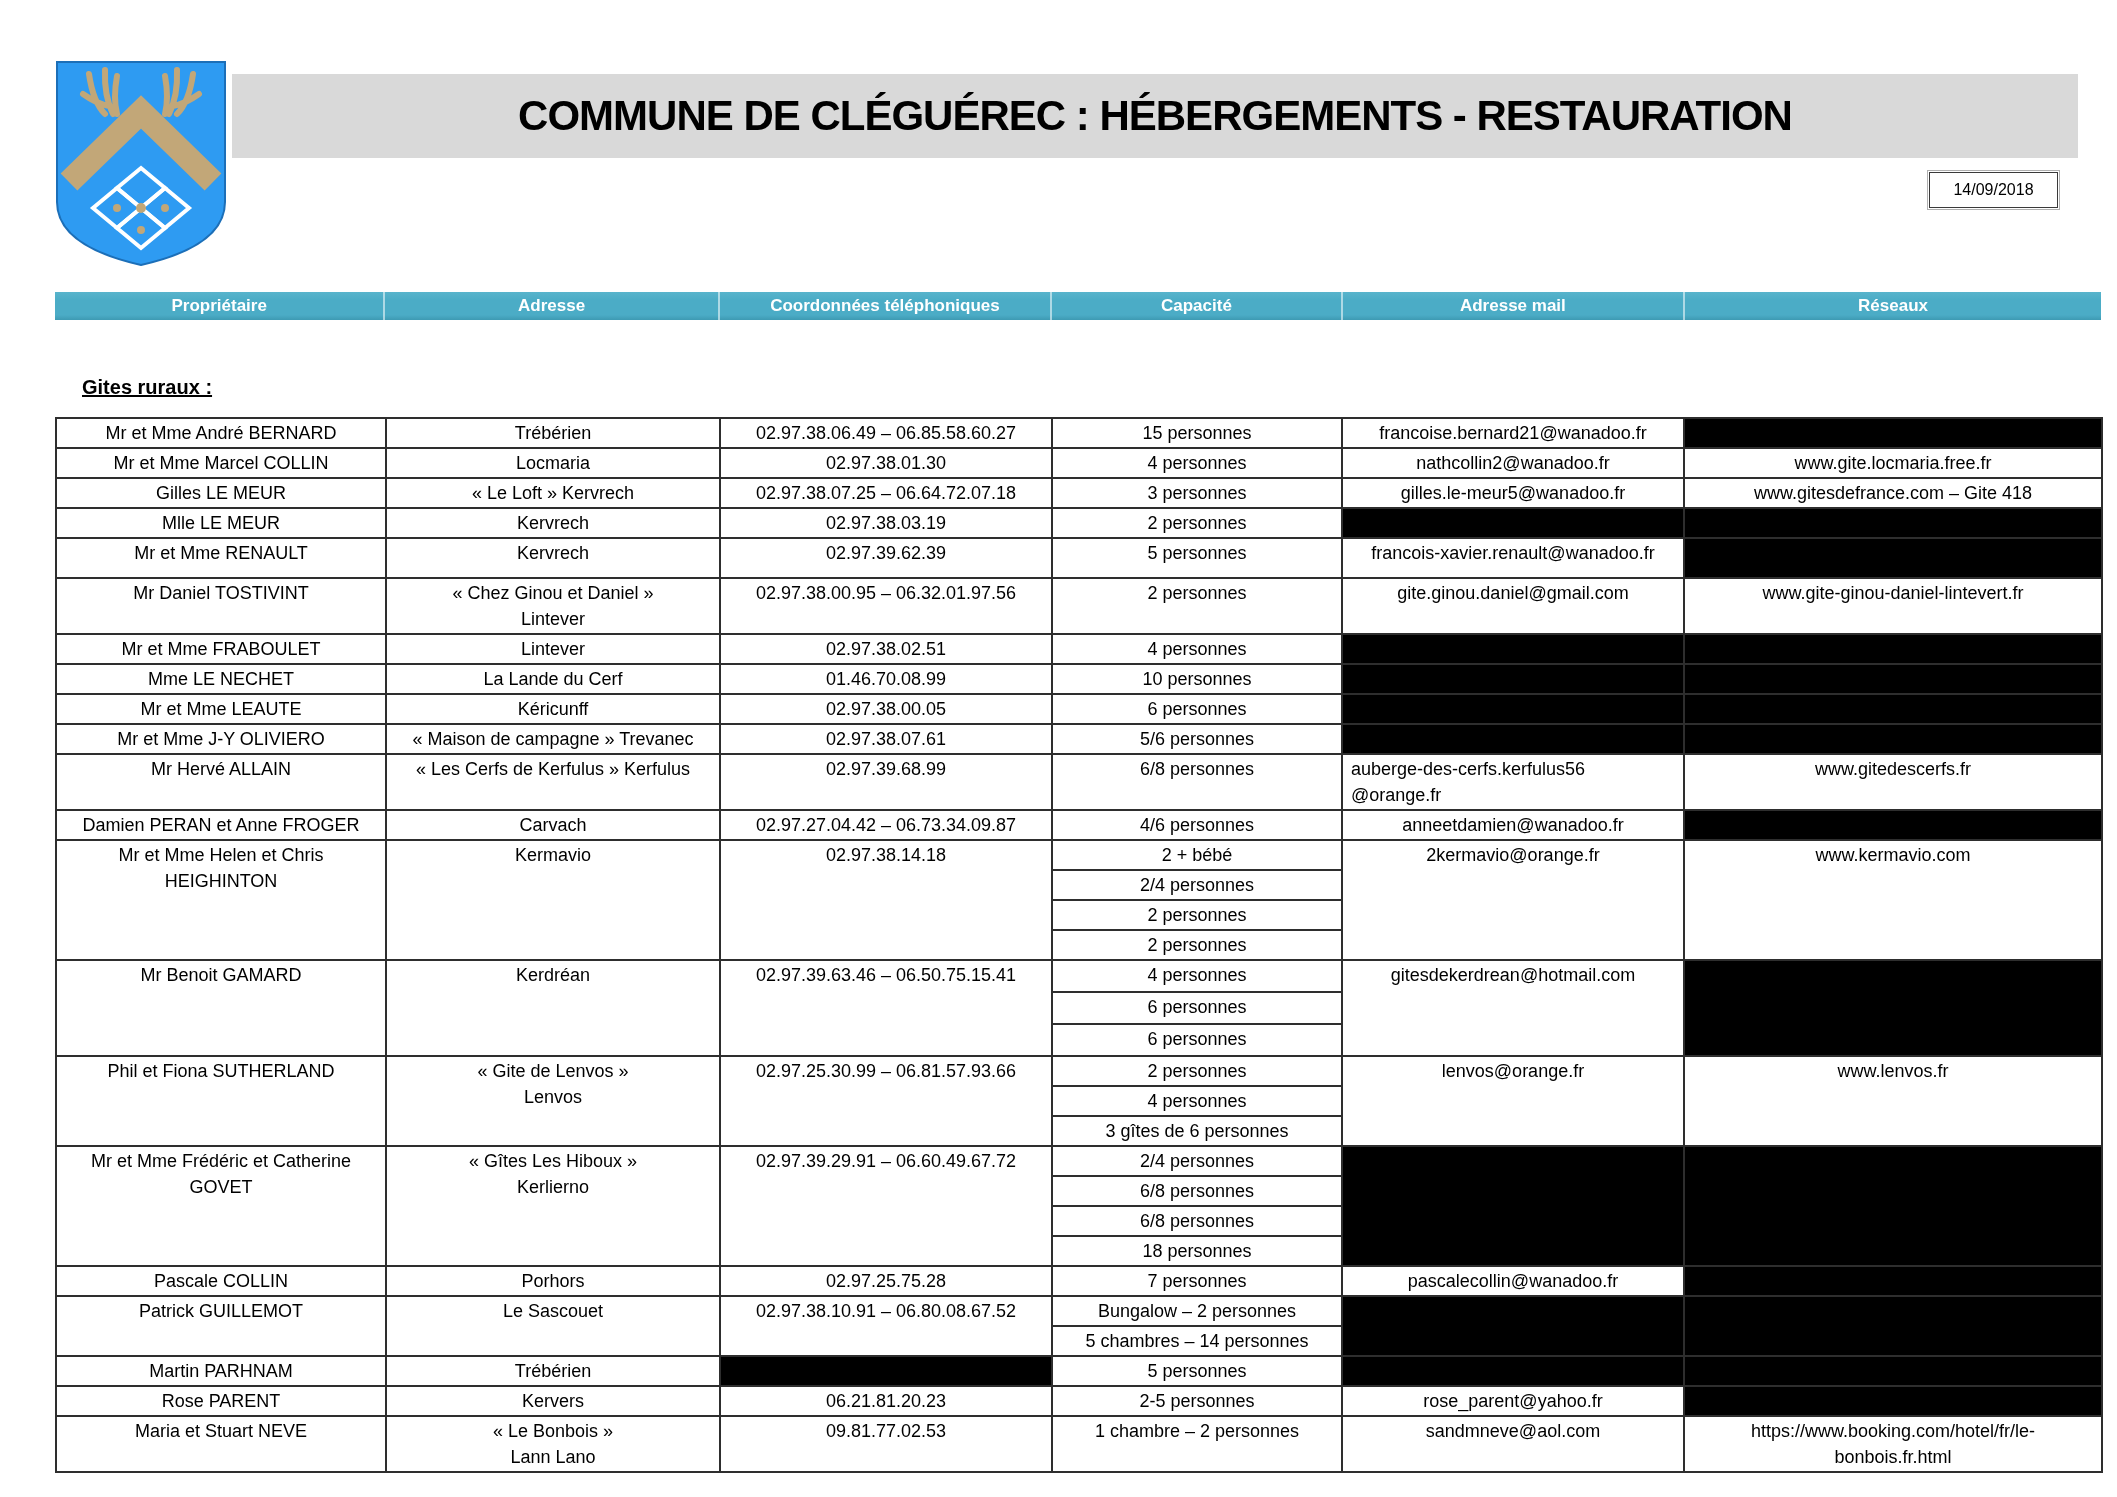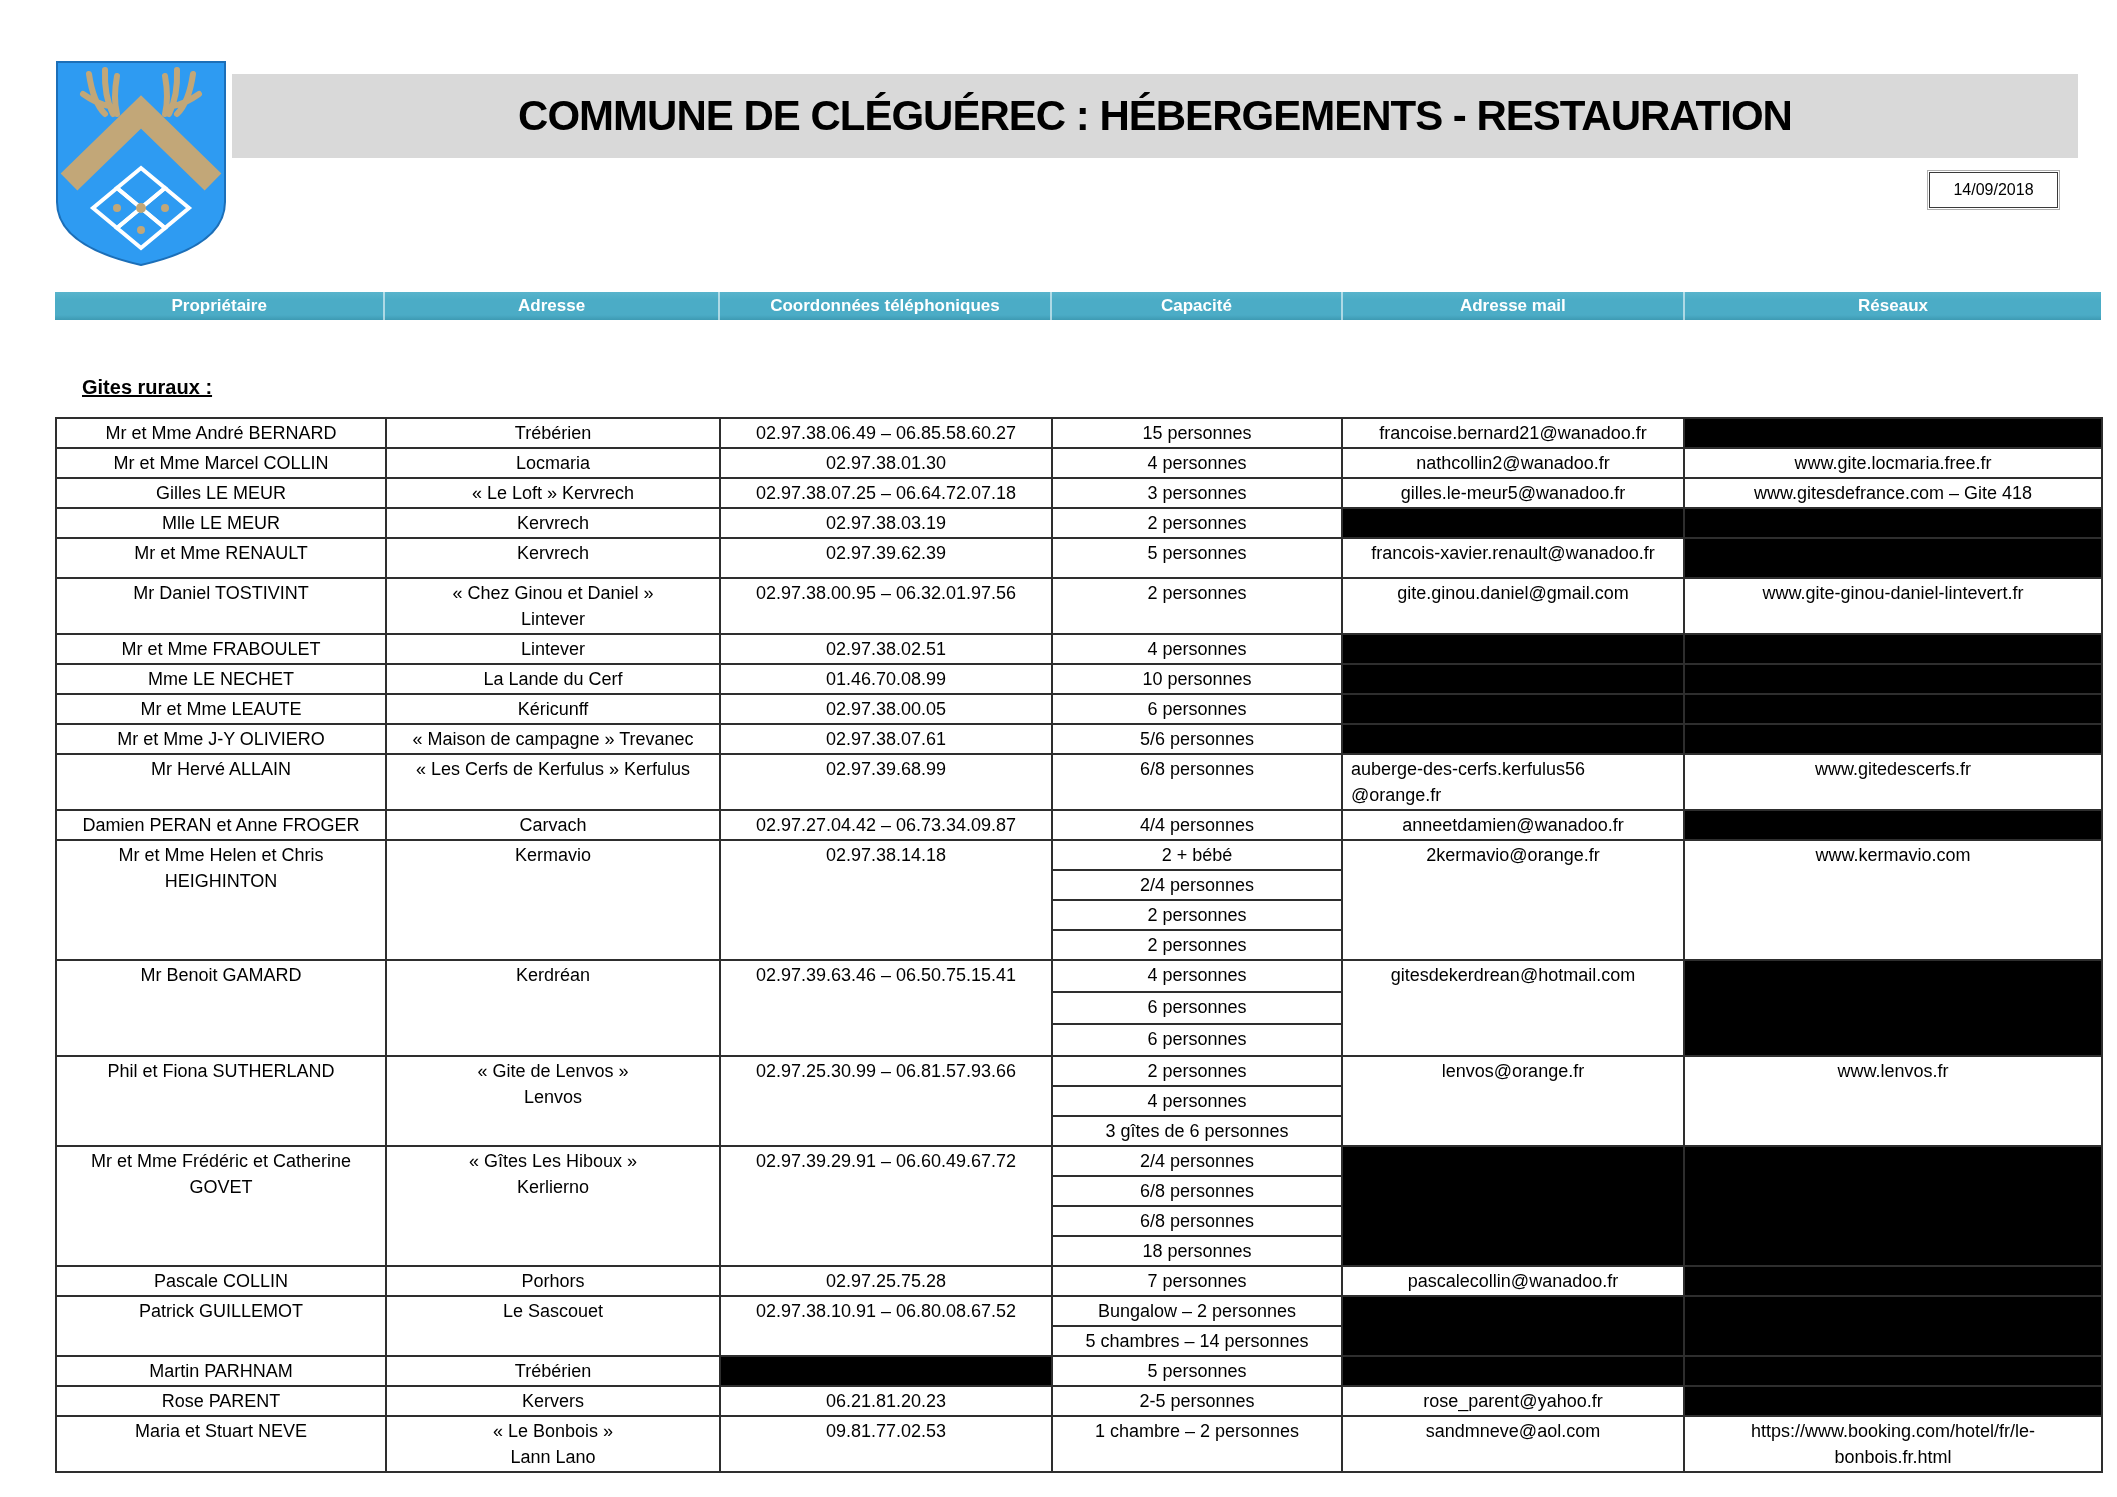--- a/index.html
+++ b/index.html
@@ -312,21 +312,21 @@
         <td rowspan="1">
           <div class="line">Damien PERAN et Anne FROGER</div>
         </td>
         <td rowspan="1">
           <div class="line">Carvach</div>
         </td>
         <td rowspan="1">
           <div class="line">02.97.27.04.42 – 06.73.34.09.87</div>
         </td>
         <td>
-          <div class="line">4/4 personnes</div>
+          <div class="line">4/6 personnes</div>
         </td>
         <td rowspan="1">
           <div class="line">anneetdamien@wanadoo.fr</div>
         </td>
         <td rowspan="1" class="redacted"></td>
       </tr>
       <tr style="height: 23px; padding-left: 24px;">
         <td rowspan="4">
           <div class="line">Mr et Mme Helen et Chris</div>
           <div class="line">HEIGHINTON</div>

